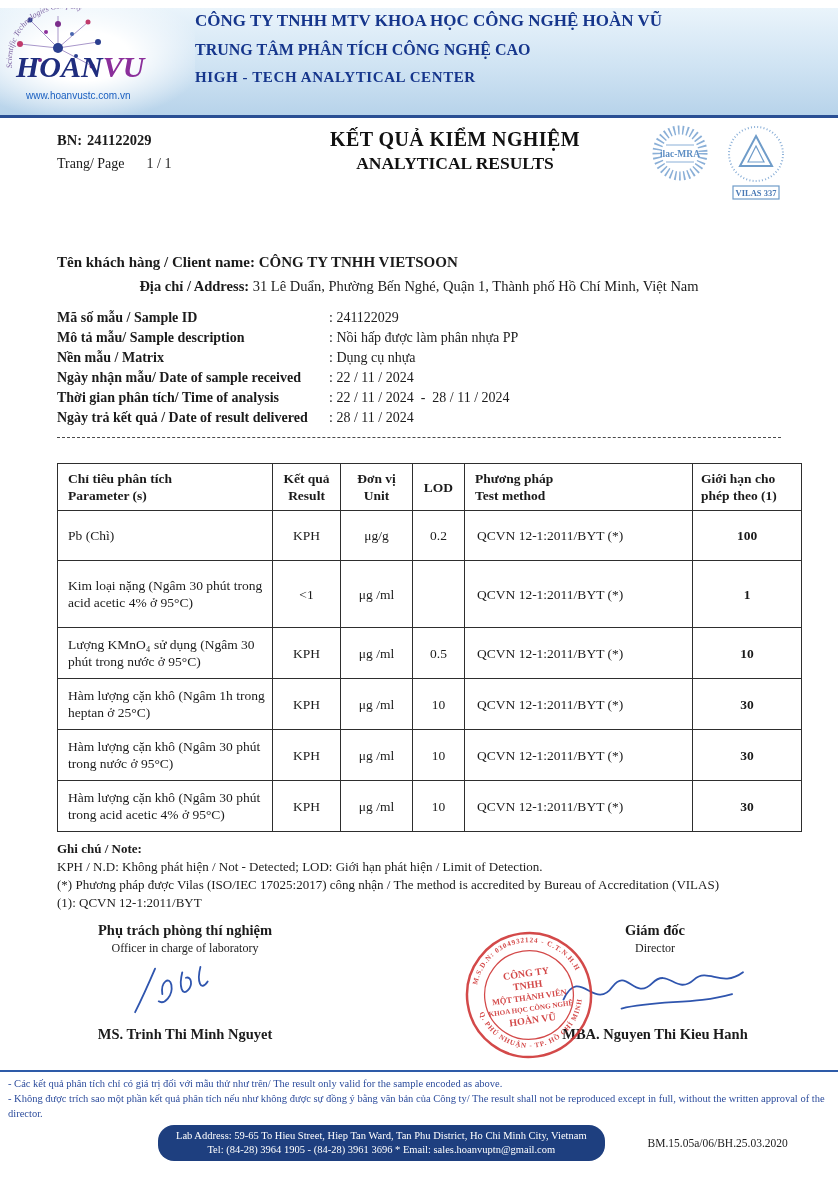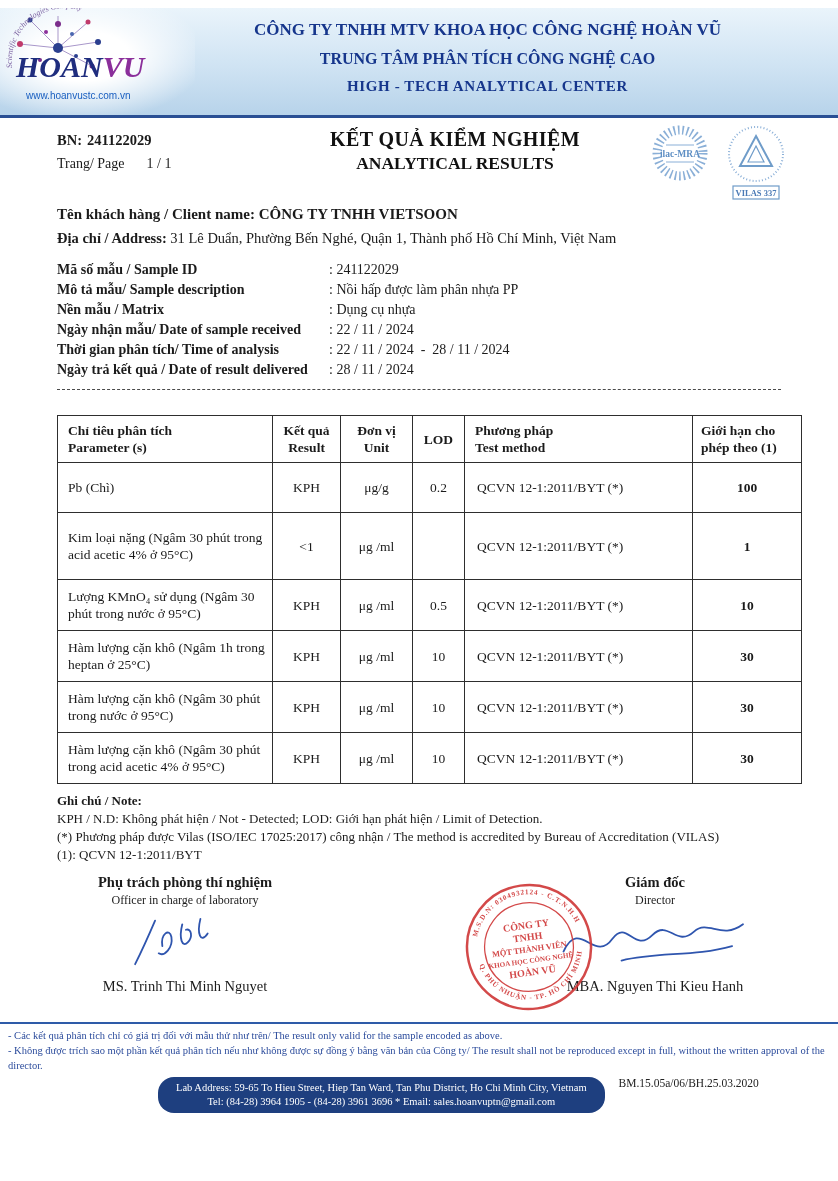--- a/index.html
+++ b/index.html
@@ -8,43 +8,43 @@
   .page { position:relative; width:838px; height:1181px; overflow:hidden; background:#fff; padding-top:8px; }
 
   
   .band { height:110px; display:flex; background:linear-gradient(180deg,#eaf4fb 0%, #cfe3f3 55%, #b7d3ea 100%); border-bottom:3px solid #2a4f94; }
   .logo { width:195px; position:relative; background:radial-gradient(ellipse at 42% 45%, #ffffff 30%, rgba(255,255,255,0) 78%); }
   .logo svg.burst { position:absolute; left:0; top:0; }
   .brand { position:absolute; left:16px; top:44px; font-style:italic; font-weight:bold; font-size:30px; line-height:1; }
   .brand .b1 { color:#1f2d7e; }
   .brand .b2 { color:#8b2f9b; }
   .site { position:absolute; left:26px; top:82px; font-size:10px; color:#1a5fc0; font-family:"Liberation Sans", sans-serif; }
-  .htitles { flex:1; text-align:center; color:#16368c; font-weight:bold; padding-top:12px; }
+  .htitles { flex:1; color:#16368c; font-weight:bold; padding-top:3px; }
   .h1 { font-size:17px; }
   .h2 { font-size:16px; margin-top:10px; }
   .h3 { font-size:15px; margin-top:10px; letter-spacing:0.6px; }
   .hspace { width:58px; }
   svg text { font-family:"Liberation Serif", serif; }
 
   
   .docmeta { position:relative; height:74px; margin-top:8px; }
   .bnblock { position:absolute; left:57px; top:6px; font-size:14.5px; }
   .bn { font-weight:bold; }
   .bn .bnv { margin-left:5px; }
   .pageline { margin-top:7px; font-size:14px; }
   .pageline .pv { margin-left:22px; }
   .doctitle { position:absolute; left:0; right:0; top:2px; text-align:center; padding-left:72px; color:#111; }
   .t-vi { font-size:20px; font-weight:bold; letter-spacing:0.4px; }
   .t-en { font-size:17.5px; font-weight:bold; margin-top:2px; }
   .acc { position:absolute; right:46px; top:-4px; display:flex; gap:10px; align-items:flex-start; }
 
   
   .client { padding:6px 57px 0; }
-  .client .row1 { font-weight:bold; font-size:15px; }
-  .client .row2 { margin-top:7px; font-size:14.5px; }
+  .client .row1 { font-weight:bold; font-size:15px;margin-top:48px; }
+  .client .row2 { margin-top:7px; font-size:14.5px;text-align:center; }
   .client .lab { font-weight:bold; }
 
   
   .sample { padding:13px 57px 0; }
   .si-row { display:flex; font-size:14px; line-height:20px; }
   .si-label { width:272px; font-weight:bold; flex:none; }
   .si-value { flex:1; white-space:pre-wrap; }
   .si-value::before { content:": "; }
   .si-value.strong { font-weight:bold; }
   .dashline { margin:9px 57px 0; border-bottom:1.5px dashed #4a4a4a; }
@@ -68,27 +68,27 @@
   .notes .nlabel { font-weight:bold; }
 
   
   .sigs { position:relative; height:140px; margin-top:10px; }
   .sigblock { position:absolute; top:0; width:300px; text-align:center; }
   .sig-left { left:35px; }
   .sig-right { right:33px; }
   .sig-title-vi { font-weight:bold; font-size:14.5px; }
   .sig-title-en { font-size:12px; margin-top:2px; }
   .sig-img { display:block; margin:0 auto; height:68px; }
-  .sig-name { font-weight:normal; font-size:14.5px; margin-top:2px; }
+  .sig-name { font-weight:bold; font-size:14.5px; margin-top:2px; }
   .dstamp { position:absolute; left:462px; top:6px; width:134px; height:134px; opacity:0.92; }
 
   
   .footrule { margin-top:8px; border-top:2px solid #2e5ba8; }
   .footnotes { padding:4px 8px 0; font-size:10.5px; color:#2c4c9c; line-height:15px; }
-  .footerbar-row { display:flex; margin-top:4px; padding-left:158px; }
+  .footerbar-row { display:flex; align-items:center; margin-top:4px; padding-left:158px;gap:29px; }
   .fbar { background:#1e3f7f; color:#fff; border-radius:16px; padding:4px 18px; text-align:center; font-size:10.5px; line-height:14px; flex:none; max-width:500px; }
   .fcode { margin-left:14px; font-size:11.5px; color:#222; }
 </style>
 </head>
 <body>
 
 <div class="page">
 
   <header class="band">
     <div class="logo">

